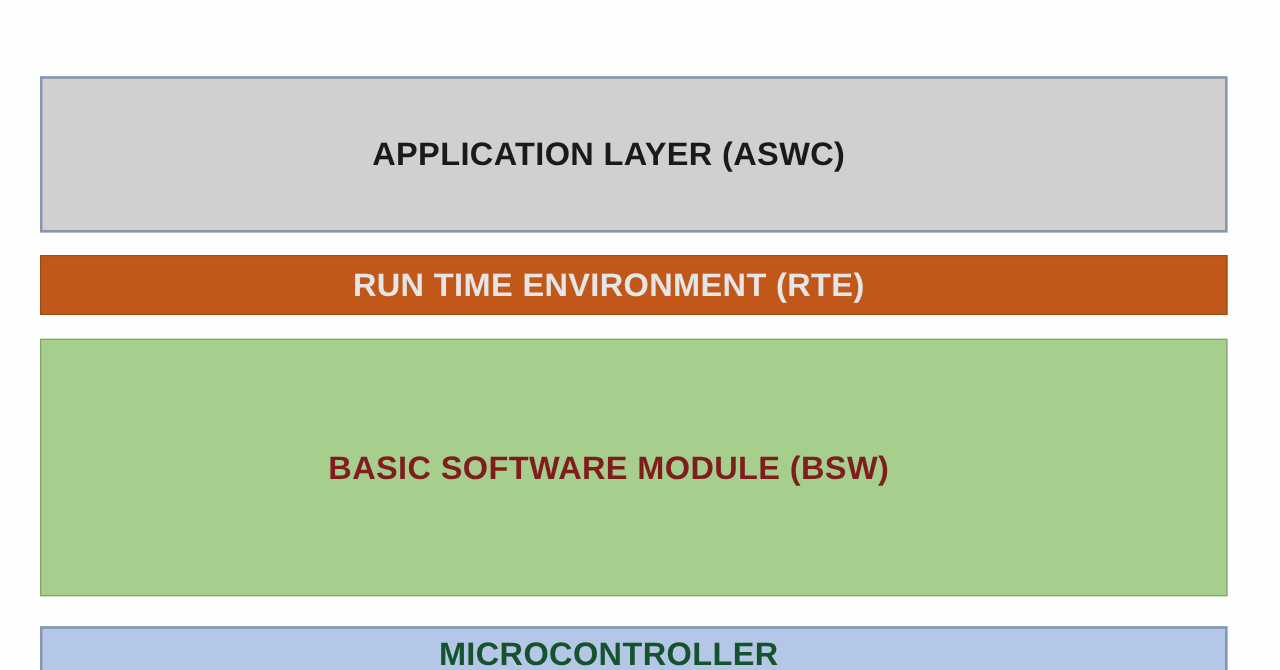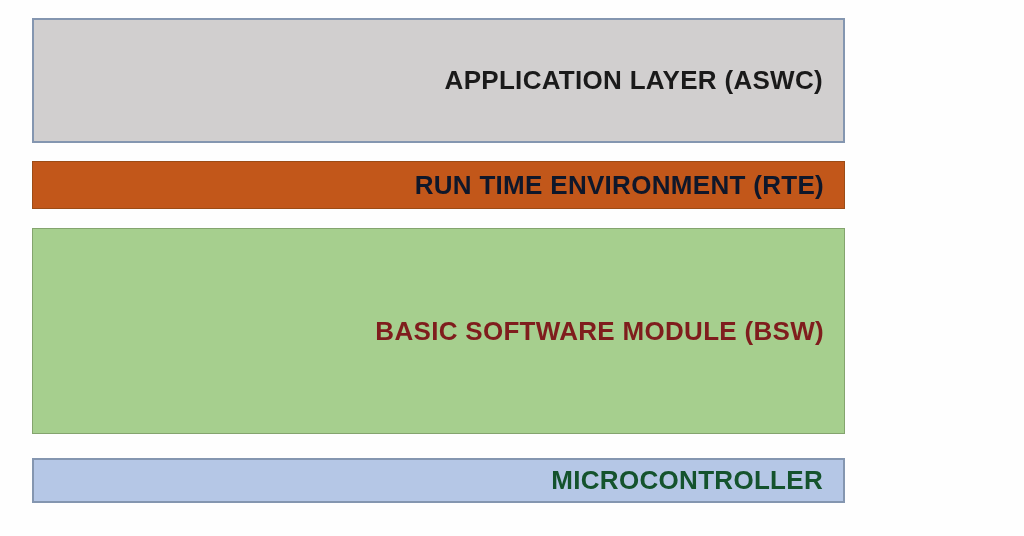--- a/index.html
+++ b/index.html
@@ -15,26 +15,27 @@
     position: relative;
     overflow: hidden;
   }
   .diagram {
     position: absolute;
     inset: 0;
   }
   .layer {
     position: absolute;
     left: 32px;
-    width: 813px;
+    width: 950px;
     box-sizing: border-box;
     display: flex;
     align-items: center;
-    justify-content: flex-end;
+    justify-content: center;
     border-style: solid;
+    margin-top: 43px;
   }
   .layer-label {
     font-weight: bold;
     font-size: 26px;
     letter-spacing: 0.3px;
     white-space: nowrap;
     
     transform: translateX(-20px);
   }
   .layer-aswc {
@@ -61,21 +62,21 @@
 </head>
 <body style="background: rgb(254, 254, 254);">
 
 <div class="diagram">
 
   <div class="layer layer-aswc" style="background-color: rgb(209, 207, 207); border-color: rgb(132, 150, 176);">
     <span class="layer-label" style="color: rgb(26, 26, 26);">APPLICATION LAYER (ASWC)</span>
   </div>
 
   <div class="layer layer-rte" style="background-color: rgb(194, 87, 26); border-color: rgb(156, 76, 22);">
-    <span class="layer-label" style="color: #0f172a;">RUN TIME ENVIRONMENT (RTE)</span>
+    <span class="layer-label" style="color: #e5e5e5;">RUN TIME ENVIRONMENT (RTE)</span>
   </div>
 
   <div class="layer layer-bsw" style="background-color: rgb(166, 207, 142); border-color: rgb(132, 164, 110);">
     <span class="layer-label" style="color: #7f1d1d;">BASIC SOFTWARE MODULE (BSW)</span>
   </div>
 
   <div class="layer layer-mcu" style="background-color: rgb(181, 199, 230); border-color: rgb(132, 150, 176);">
     <span class="layer-label" style="color: #14532d;">MICROCONTROLLER</span>
   </div>
 

